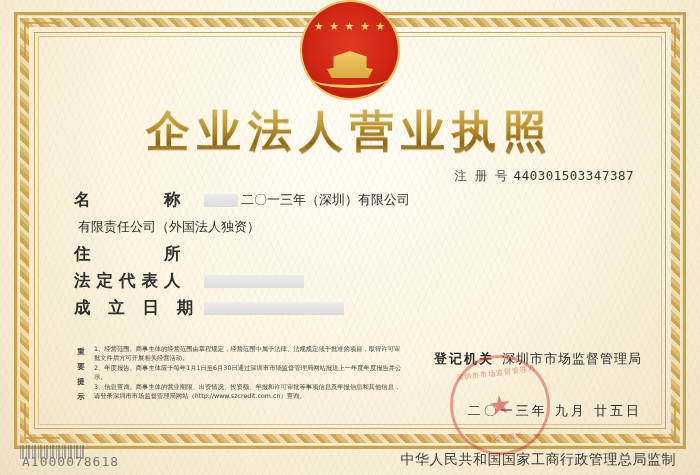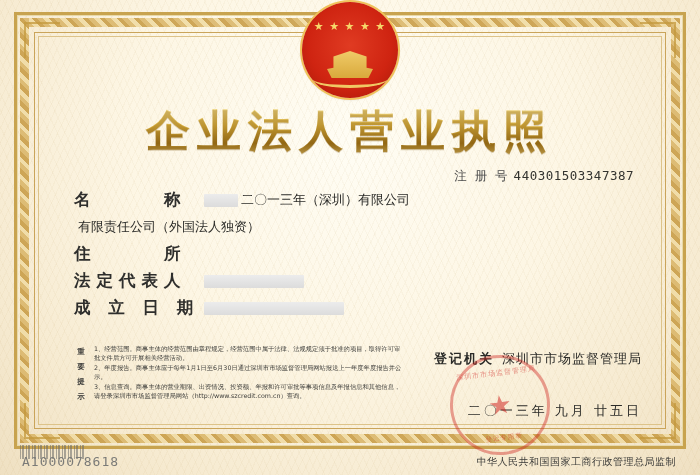--- a/index.html
+++ b/index.html
@@ -284,21 +284,21 @@
     font-size: 6.5px;
     letter-spacing: 1px;
     color: rgba(206,32,28,.65);
   }
 
   
   .footer {
     position: absolute;
     bottom: 6px;
     right: 24px;
-    font-size: 10px;
+    font-size: 14px;
     color: #3b3b39;
     letter-spacing: .5px;
   }
   .serial {
     position: absolute;
     bottom: 6px;
     left: 22px;
     font-family: "DejaVu Sans Mono", monospace;
     font-size: 13px;
     color: #7b7b78;

